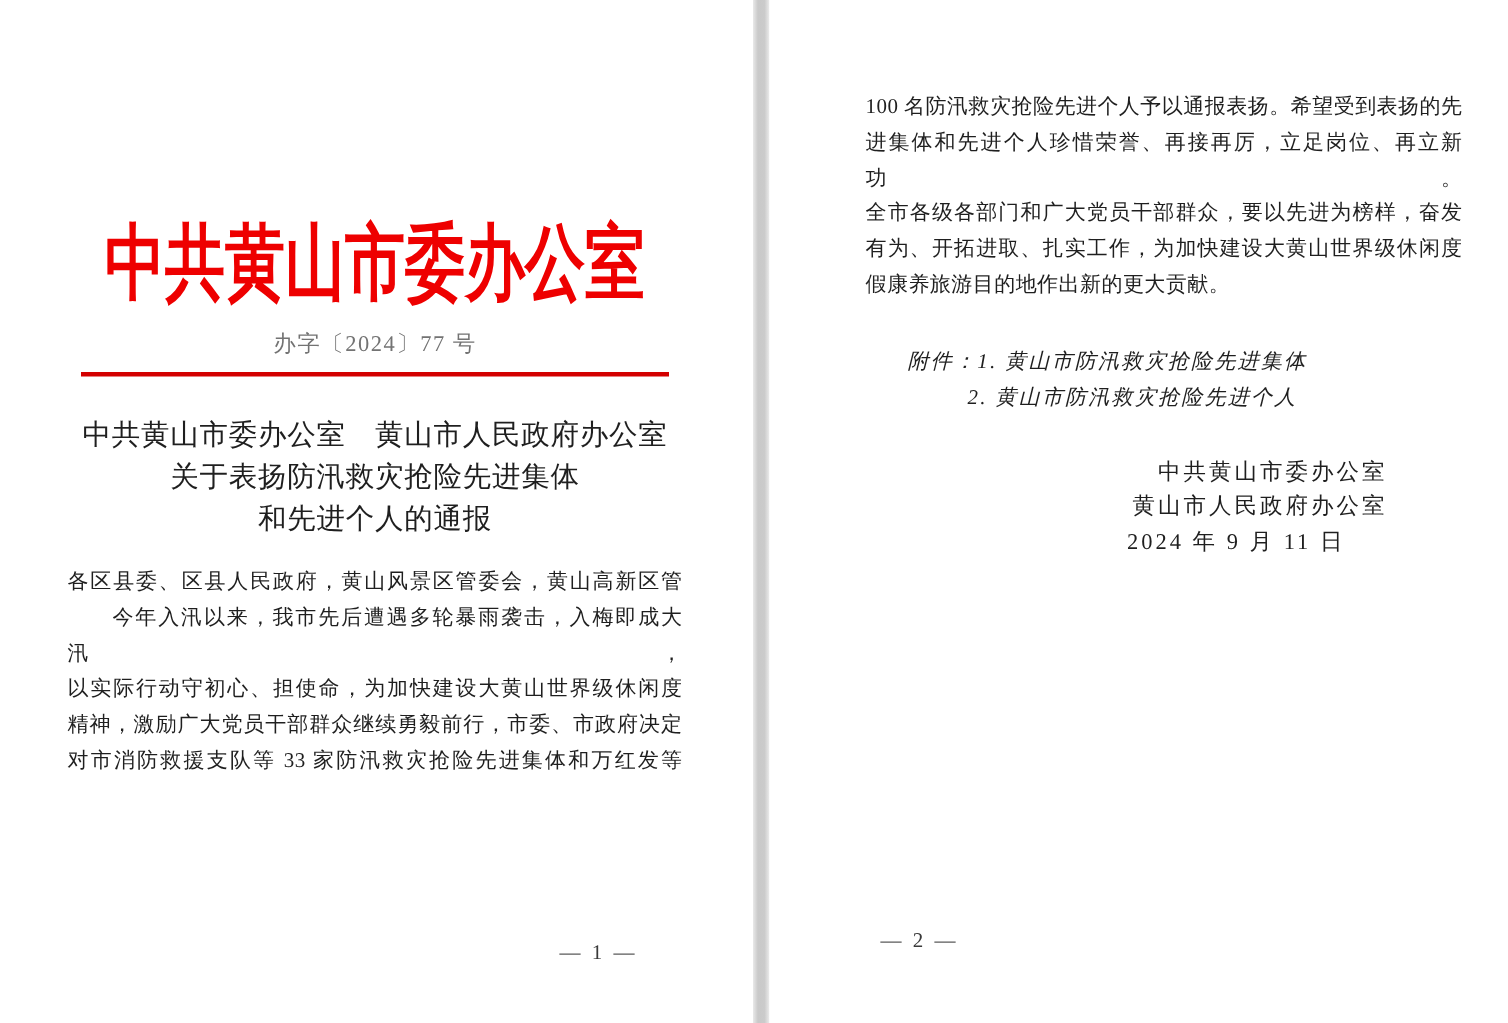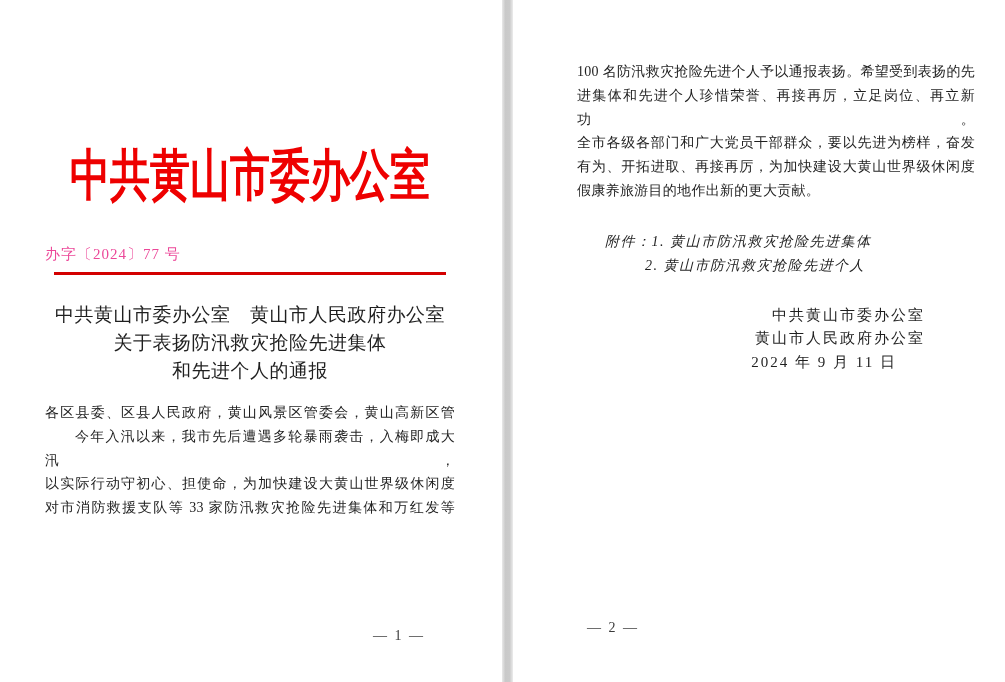--- a/index.html
+++ b/index.html
@@ -26,24 +26,25 @@
     margin-top: 156px;
     text-align: center;
     font-size: 40px; line-height: 40px; font-weight: bold;
     color: #ee0000;
     letter-spacing: 0px;
     white-space: nowrap;
     transform: scaleY(1.38);
     transform-origin: center;
   }
   .doc-number {
-    margin-top: 48px;
+    margin-top: 24px;
+    text-align: center;
     font-size: 15px; line-height: 20px;
     letter-spacing: 1px;
-    color: #ec4899;
+    color: #737373;
   }
   .red-rule {
     margin: 8px auto 0 auto;
     width: 392px; height: 3px;
     background: #d30000;
   }
   .doc-title {
     margin-top: 26px;
     text-align: center;
     font-weight: normal;
@@ -85,37 +86,38 @@
       <div class="doc-title">
         <div>中共黄山市委办公室　黄山市人民政府办公室</div>
         <div>关于表扬防汛救灾抢险先进集体</div>
         <div>和先进个人的通报</div>
       </div>
 
       <div class="body-block">
         <div class="bline jl">各区县委、区县人民政府，黄山风景区管委会，黄山高新区管</div>
         <div class="bline jl indent">今年入汛以来，我市先后遭遇多轮暴雨袭击，入梅即成大汛，</div>
         <div class="bline jl">以实际行动守初心、担使命，为加快建设大黄山世界级休闲度</div>
+        <div class="bline jl">精神，激励广大党员干部群众继续勇毅前行，市委、市政府决定</div>
         <div class="bline jl">对市消防救援支队等 33 家防汛救灾抢险先进集体和万红发等</div>
       </div>
 
       <div class="page-num page-num-1">— 1 —</div>
     </div>
   </div>
 
   <div class="gutter"></div>
 
   <div class="page page-2">
     <div class="p2-inner">
 
       <div class="body-block-2">
         <div class="bline jl">100 名防汛救灾抢险先进个人予以通报表扬。希望受到表扬的先</div>
         <div class="bline jl">进集体和先进个人珍惜荣誉、再接再厉，立足岗位、再立新功。</div>
         <div class="bline jl">全市各级各部门和广大党员干部群众，要以先进为榜样，奋发</div>
-        <div class="bline jl">有为、开拓进取、再接再厉，为加快建设大黄山世界级休闲度</div>
+        <div class="bline jl">有为、开拓进取、扎实工作，为加快建设大黄山世界级休闲度</div>
         <div class="bline">假康养旅游目的地作出新的更大贡献。</div>
       </div>
 
       <div class="attach-block">
         <div class="attach-1">附件：1. 黄山市防汛救灾抢险先进集体</div>
         <div class="attach-2">2. 黄山市防汛救灾抢险先进个人</div>
       </div>
 
       <div class="signature-block">
         <div class="sig-org">中共黄山市委办公室</div>

